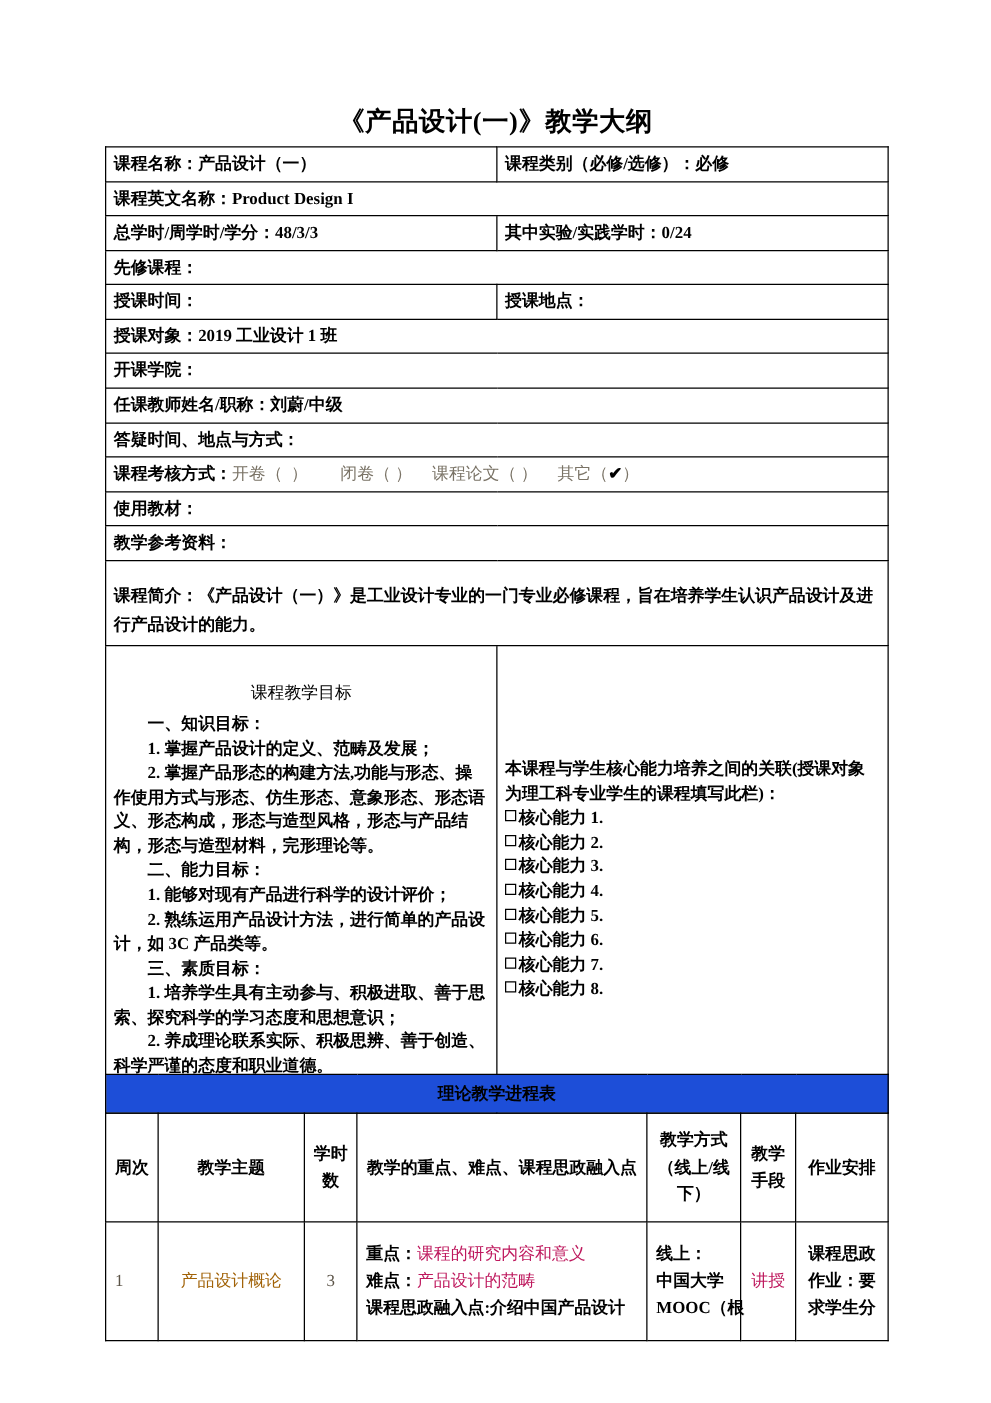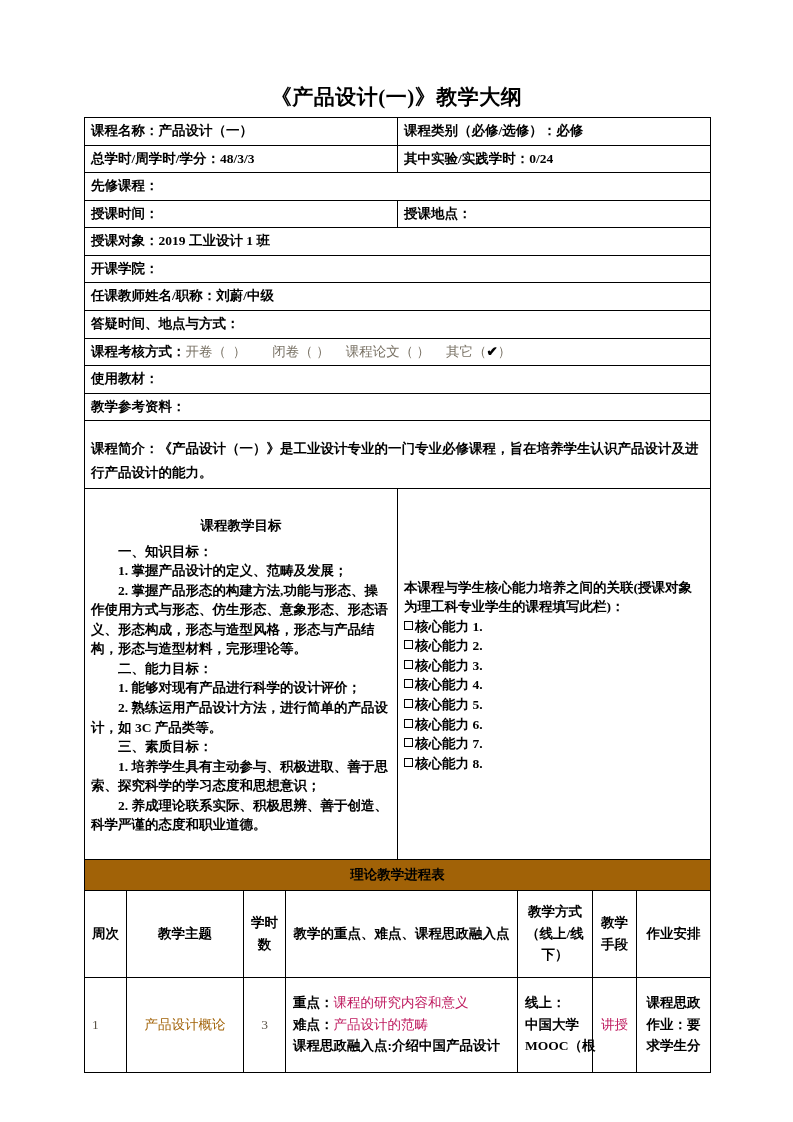--- a/index.html
+++ b/index.html
@@ -60,21 +60,21 @@
 
   
   td.objectives {
     vertical-align: top;
     padding: 6px 8px 8px 8px;
     font-size: 13.5px;
     line-height: 1.72;
   }
   td.objectives .obj-title {
     text-align: center;
-    font-weight: bold;
+    font-weight: normal;
     margin: 0 0 6px 0;
   }
   td.objectives p {
     margin: 0;
     font-weight: bold;
     text-indent: 2em;
   }
   td.competency {
     vertical-align: top;
     padding: 6px 6px 8px 8px;
@@ -87,21 +87,21 @@
   .box {
     display: inline-block;
     width: 7px; height: 7px;
     border: 1px solid #000;
     margin-right: 2px;
     vertical-align: 1px;
   }
 
   
   td.sched-band {
-    background: #a16207;
+    background: #1d4ed8;
     text-align: center;
     font-weight: bold;
     font-size: 13.5px;
     height: 20px;
     padding: 2px 0 3px 0;
   }
   table.sched {
     position: absolute;
     left: 84px;
     top: 859px;
@@ -139,20 +139,23 @@
 
   <table class="grid">
     <colgroup>
         <col style="width:313px">
         <col style="width:313px">
       </colgroup>
     <tbody>
       <tr>
         <td class="h22"><span>课程名称：</span><span class="valserif">产品设计（一）</span></td>
         <td class="h22"><span>课程类别（必修/选修）：</span><span class="valserif">必修</span></td>
+      </tr>
+      <tr>
+        <td class="h22" colspan="2"><span>课程英文名称：</span><span class="valserif">Product Design I</span></td>
       </tr>
       <tr>
         <td class="h22"><span>总学时/周学时/学分：</span><span class="valserif">48/3/3</span></td>
         <td class="h22"><span>其中实验/实践学时：</span><span class="valserif">0/24</span></td>
       </tr>
       <tr>
         <td class="h22" colspan="2"><span>先修课程：</span></td>
       </tr>
       <tr>
         <td class="h22"><span>授课时间：</span></td>

